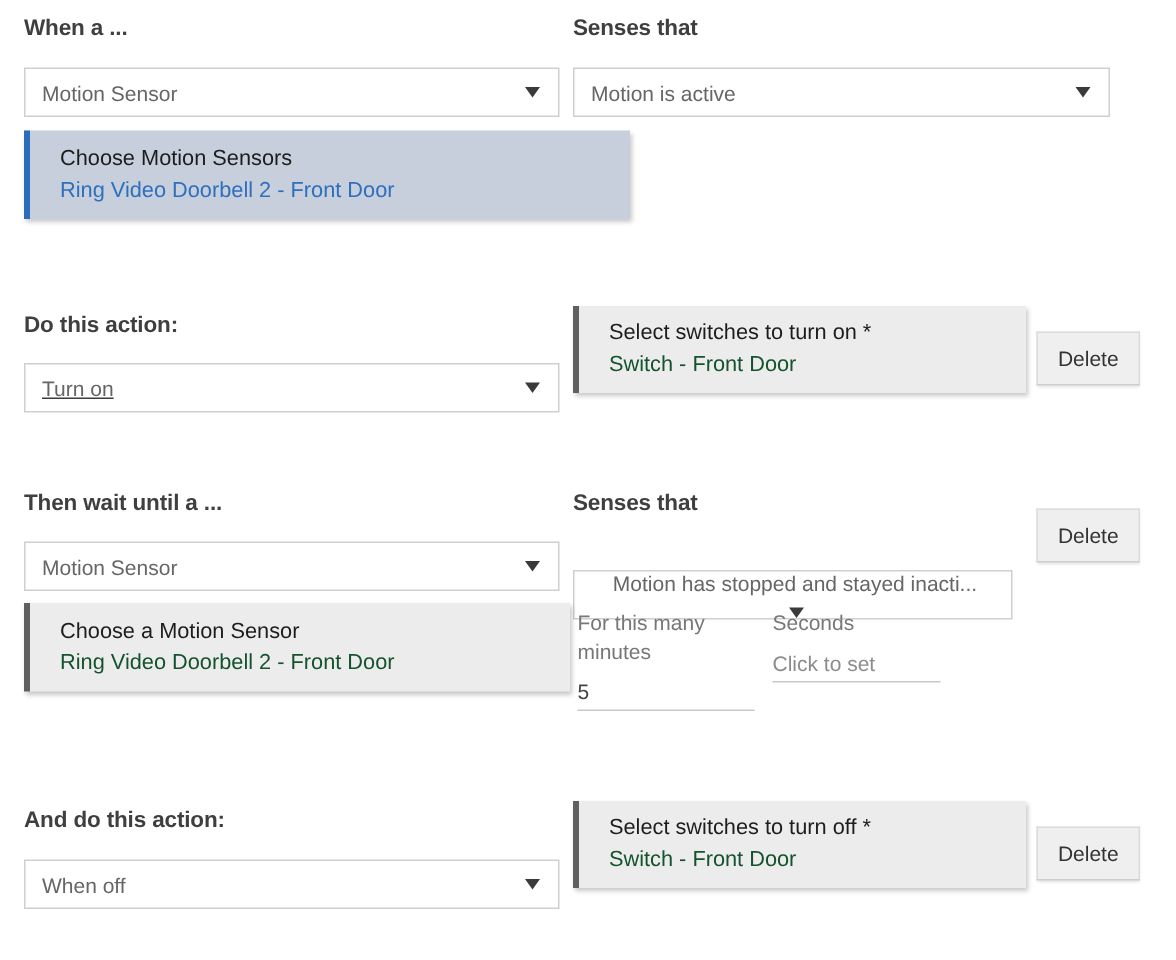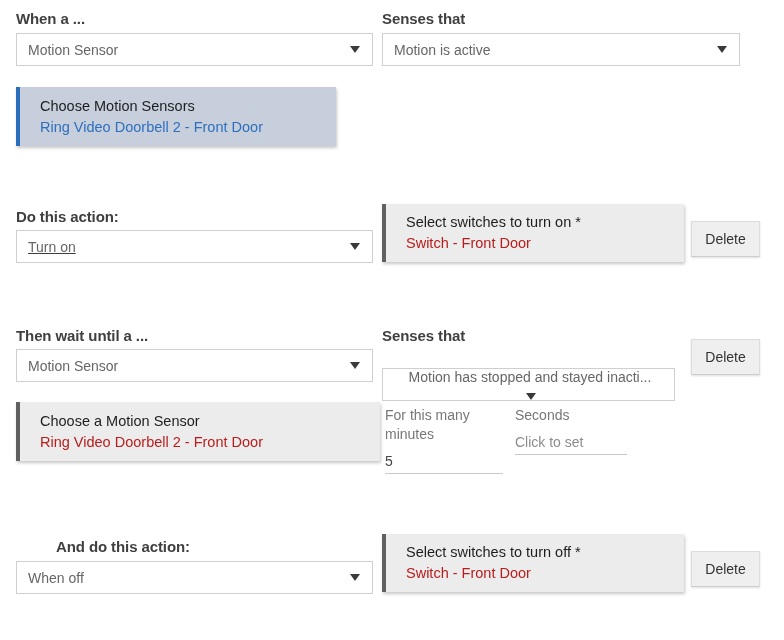--- a/index.html
+++ b/index.html
@@ -27,20 +27,21 @@
 
   .select-box {
     box-sizing: border-box;
     background: #ffffff;
     border: 1px solid #cfcfcf;
     height: 33px;
     display: flex;
     align-items: center;
     padding: 0 8px 0 11px;
     cursor: pointer;
+    margin-top: 12px;
   }
   .select-box .sel-text {
     flex: 1;
     font-size: 14px;
     color: #666666;
     white-space: nowrap;
     overflow: hidden;
     text-overflow: ellipsis;
   }
   .caret {
@@ -72,21 +73,21 @@
     background: #ececec;
     border-left: 4px solid #606060;
   }
   .card-title {
     font-size: 14.5px;
     color: #1d1d1d;
     line-height: 21px;
   }
   .card-sub {
     font-size: 14.5px;
-    color: #b91c1c;
+    color: #14532d;
     line-height: 21px;
   }
   .card.selected .card-sub { color: #2f6fbe; }
 
   .delete-btn {
     box-sizing: border-box;
     background: #efefef;
     border: 1px solid #dcdcdc;
     border-bottom-color: #cdcdcd;
     box-shadow: 0 1px 2px rgba(0,0,0,0.13);
@@ -123,21 +124,21 @@
   <span class="caret"></span>
 </div>
 
 <div class="abs section-label" style="left:382px; top:10px;">Senses that</div>
 
 <div class="abs select-box" style="left:382px; top:33px; width:358px;gap:11px;">
   <span class="sel-text">Motion is active</span>
   <span class="caret"></span>
 </div>
 
-<div class="abs card selected" style="left:16px; top:87px; width:320px; height:59px;">
+<div class="abs card selected" style="left:16px; top:87px; width:404px; height:59px;">
   <div class="card-title">Choose Motion Sensors</div>
   <div class="card-sub">Ring Video Doorbell 2 - Front Door</div>
 </div>
 
 <div class="abs section-label" style="left:16px; top:208px;">Do this action:</div>
 
 <div class="abs select-box" style="left:16px; top:230px; width:357px;text-decoration:underline;">
   <span class="sel-text">Turn on</span>
   <span class="caret"></span>
 </div>
@@ -173,21 +174,21 @@
 <div class="abs" style="left:385px; top:406px; width:118px;">
   <div class="field-label">For this many minutes</div>
   <div class="underline-field" style="width:118px; margin-top:9px;">5</div>
 </div>
 
 <div class="abs" style="left:515px; top:406px; width:112px;">
   <div class="field-label">Seconds</div>
   <div class="underline-field placeholder" style="width:112px; margin-top:9px;">Click to set</div>
 </div>
 
-<div class="abs section-label" style="left:16px; top:538px;margin-left:40px;">And do this action:</div>
+<div class="abs section-label" style="left:16px; top:538px;">And do this action:</div>
 
 <div class="abs select-box" style="left:16px; top:561px; width:357px;">
   <span class="sel-text">When off</span>
   <span class="caret"></span>
 </div>
 
 <div class="abs card plain" style="left:382px; top:534px; width:302px; height:58px;">
   <div class="card-title">Select switches to turn off *</div>
   <div class="card-sub">Switch - Front Door</div>
 </div>

